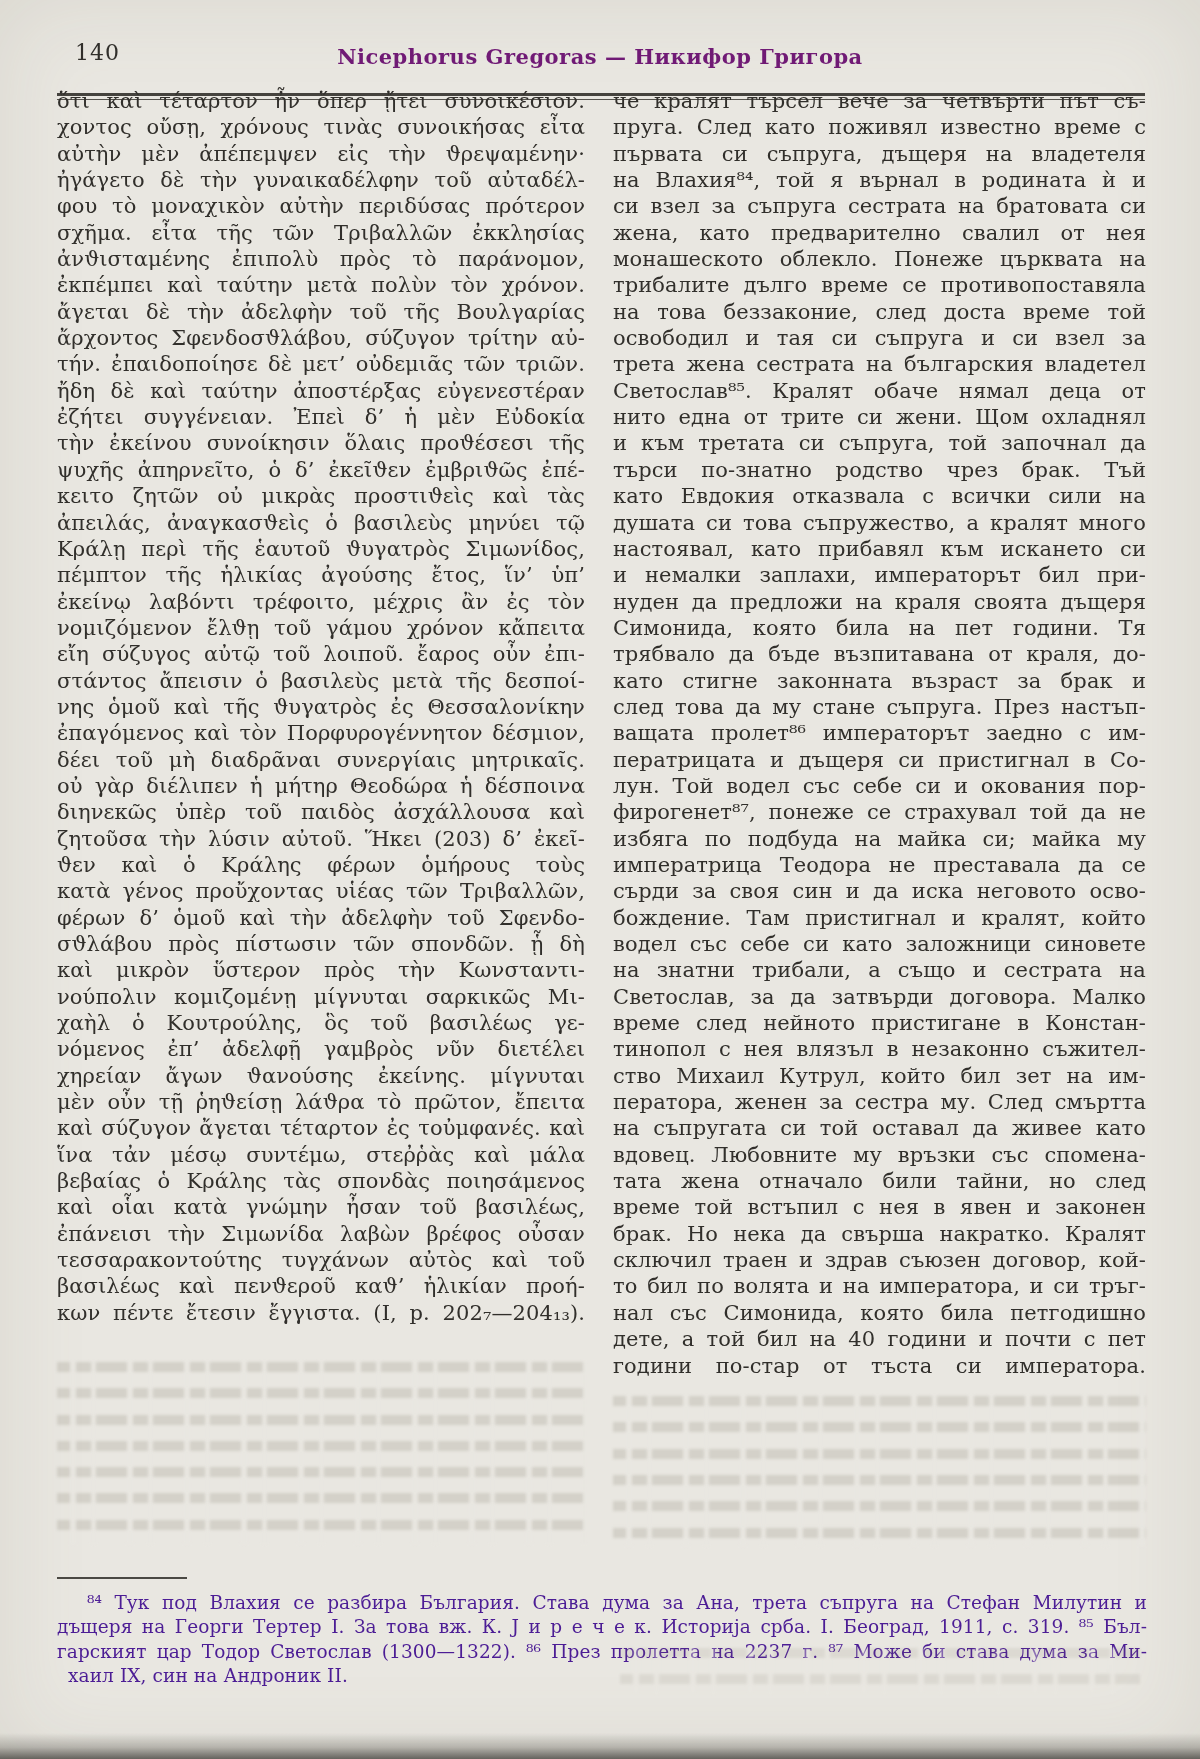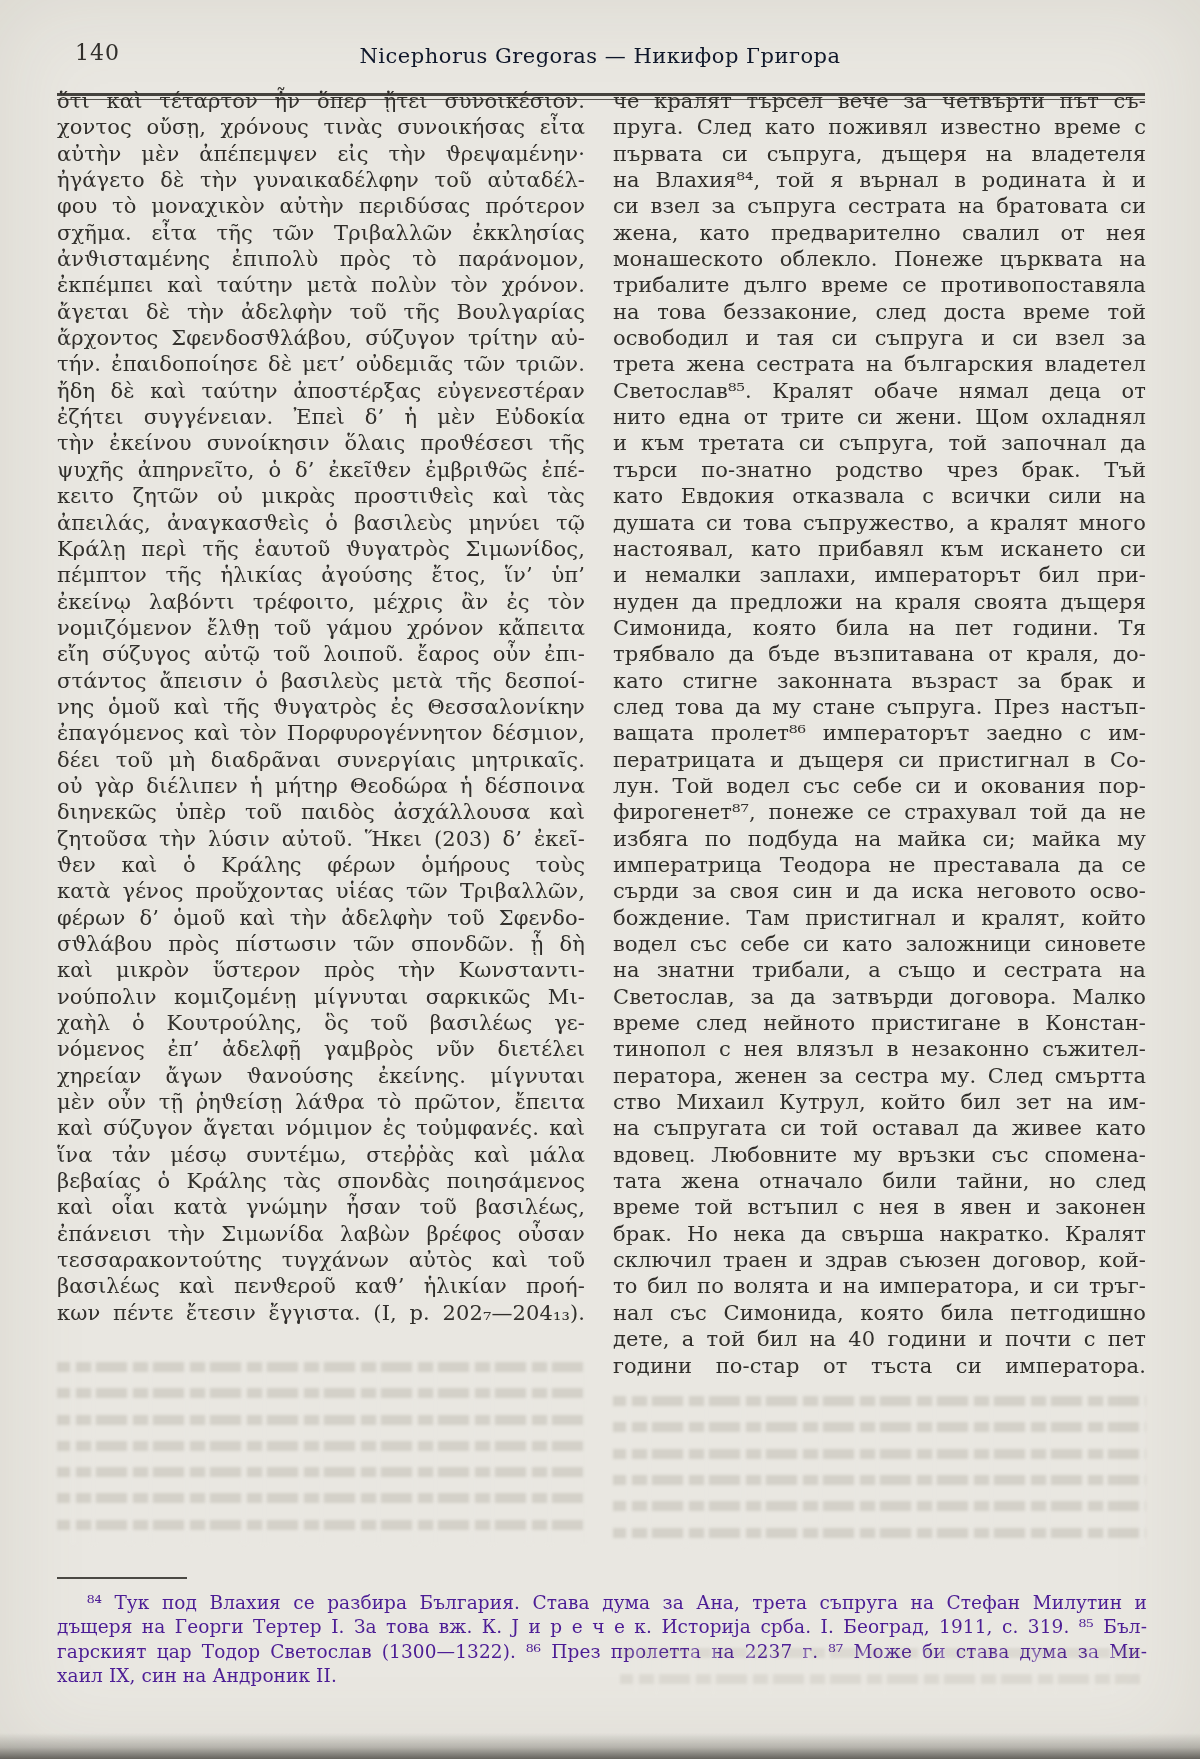--- a/index.html
+++ b/index.html
@@ -8,21 +8,21 @@
     width:1200px;height:1759px;
     background-color:#e9e7e1;
     box-shadow:inset 0 0 90px rgba(125,118,100,0.14);
     overflow:hidden;
     font-family:"DejaVu Serif","Liberation Serif",serif;
     color:#312f2b;
   }
   
   .header{position:absolute;top:38px;left:57px;width:1086px;height:34px;}
   .page-number{position:absolute;left:18px;top:2px;font-size:22px;letter-spacing:1px;}
-  .header-title{position:absolute;left:0;right:0;top:6px;text-align:center;font-size:21px;font-weight:400;letter-spacing:.5px;color:#0f172a;}
+  .header-title{position:absolute;left:0;right:0;top:6px;text-align:center;font-size:21px;font-weight:700;letter-spacing:.5px;color:#701a75;}
   .header-rule{position:absolute;top:93px;left:57px;width:1088px;height:3px;border-top:3px solid #45433e;border-bottom:1px solid #55534d;}
   
   .column{position:absolute;top:88px;font-size:21px;}
   .col-left{left:57px;width:528px;}
   .col-right{left:613px;width:533px;}
   .column .line{
     line-height:26.35px;
     text-align:justify;
     -moz-text-align-last:justify;
     text-align-last:justify;
@@ -33,21 +33,21 @@
   .footnote-separator{position:absolute;top:1577px;left:57px;width:130px;border-top:2px solid #4a4843;}
   .footnotes{position:absolute;top:1591px;left:57px;width:1090px;font-size:18.5px;color:#4c1d95;}
   .footnotes .line{
     line-height:24.4px;
     text-align:justify;
     -moz-text-align-last:justify;
     text-align-last:justify;
     letter-spacing:.1px;
   }
   .footnotes .line:first-child{text-indent:30px;}
-  .footnotes .line:last-child{text-align:left;-moz-text-align-last:left;text-align-last:left;}
+  .footnotes .line:last-child{text-align:left;-moz-text-align-last:left;text-align-last:left;margin-left:11px;}
   
   .ghost{
     position:absolute;
     background-image:
       repeating-linear-gradient(90deg, rgba(233,231,225,0) 0 13px, rgba(233,231,225,0.95) 13px 19px, rgba(233,231,225,0) 19px 34px, rgba(233,231,225,0.9) 34px 39px, rgba(233,231,225,0) 39px 57px),
       repeating-linear-gradient(180deg, rgba(122,115,100,0.26) 0 10px, rgba(233,231,225,0) 10px 26.3px);
     filter:blur(1.4px);
     opacity:.75;
   }
   .ghost-left{left:57px;top:1362px;width:528px;height:182px;}
@@ -103,21 +103,21 @@
       <div class="line">ϑεν καὶ ὁ Κράλης φέρων ὁμήρους τοὺς</div>
       <div class="line">κατὰ γένος προὔχοντας υἱέας τῶν Τριβαλλῶν,</div>
       <div class="line">φέρων δ’ ὁμοῦ καὶ τὴν ἀδελφὴν τοῦ Σφενδο-</div>
       <div class="line">σϑλάβου πρὸς πίστωσιν τῶν σπονδῶν. ᾗ δὴ</div>
       <div class="line">καὶ μικρὸν ὕστερον πρὸς τὴν Κωνσταντι-</div>
       <div class="line">νούπολιν κομιζομένῃ μίγνυται σαρκικῶς Μι-</div>
       <div class="line">χαὴλ ὁ Κουτρούλης, ὃς τοῦ βασιλέως γε-</div>
       <div class="line">νόμενος ἐπ’ ἀδελφῇ γαμβρὸς νῦν διετέλει</div>
       <div class="line">χηρείαν ἄγων ϑανούσης ἐκείνης. μίγνυται</div>
       <div class="line">μὲν οὖν τῇ ῥηϑείσῃ λάϑρα τὸ πρῶτον, ἔπειτα</div>
-      <div class="line">καὶ σύζυγον ἄγεται νόμιμον ἐς τοὐμφανές. καὶ</div>
+      <div class="line">καὶ σύζυγον ἄγεται τέταρτον ἐς τοὐμφανές. καὶ</div>
       <div class="line">ἵνα τἀν μέσῳ συντέμω, στεῤῥὰς καὶ μάλα</div>
       <div class="line">βεβαίας ὁ Κράλης τὰς σπονδὰς ποιησάμενος</div>
       <div class="line">καὶ οἷαι κατὰ γνώμην ἦσαν τοῦ βασιλέως,</div>
       <div class="line">ἐπάνεισι τὴν Σιμωνίδα λαβὼν βρέφος οὖσαν</div>
       <div class="line">τεσσαρακοντούτης τυγχάνων αὐτὸς καὶ τοῦ</div>
       <div class="line">βασιλέως καὶ πενϑεροῦ καϑ’ ἡλικίαν προή-</div>
       <div class="line">κων πέντε ἔτεσιν ἔγγιστα. (I, p. 202₇—204₁₃).</div>
     </div>
 
   <div class="column col-right">
@@ -151,22 +151,22 @@
       <div class="line">фирогенет⁸⁷, понеже се страхувал той да не</div>
       <div class="line">избяга по подбуда на майка си; майка му</div>
       <div class="line">императрица Теодора не преставала да се</div>
       <div class="line">сърди за своя син и да иска неговото осво-</div>
       <div class="line">бождение. Там пристигнал и кралят, който</div>
       <div class="line">водел със себе си като заложници синовете</div>
       <div class="line">на знатни трибали, а също и сестрата на</div>
       <div class="line">Светослав, за да затвърди договора. Малко</div>
       <div class="line">време след нейното пристигане в Констан-</div>
       <div class="line">тинопол с нея влязъл в незаконно съжител-</div>
+      <div class="line">ство Михаил Кутрул, който бил зет на им-</div>
       <div class="line">ператора, женен за сестра му. След смъртта</div>
-      <div class="line">ство Михаил Кутрул, който бил зет на им-</div>
       <div class="line">на съпругата си той оставал да живее като</div>
       <div class="line">вдовец. Любовните му връзки със спомена-</div>
       <div class="line">тата жена отначало били тайни, но след</div>
       <div class="line">време той встъпил с нея в явен и законен</div>
       <div class="line">брак. Но нека да свърша накратко. Кралят</div>
       <div class="line">сключил траен и здрав съюзен договор, кой-</div>
       <div class="line">то бил по волята и на императора, и си тръг-</div>
       <div class="line">нал със Симонида, която била петгодишно</div>
       <div class="line">дете, а той бил на 40 години и почти с пет</div>
       <div class="line">години по-стар от тъста си императора.</div>

